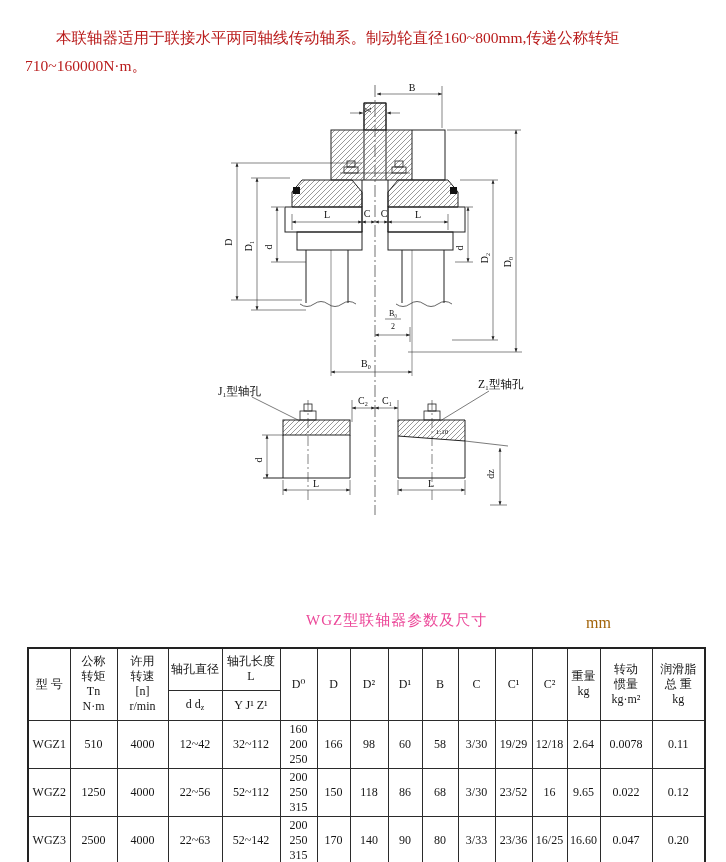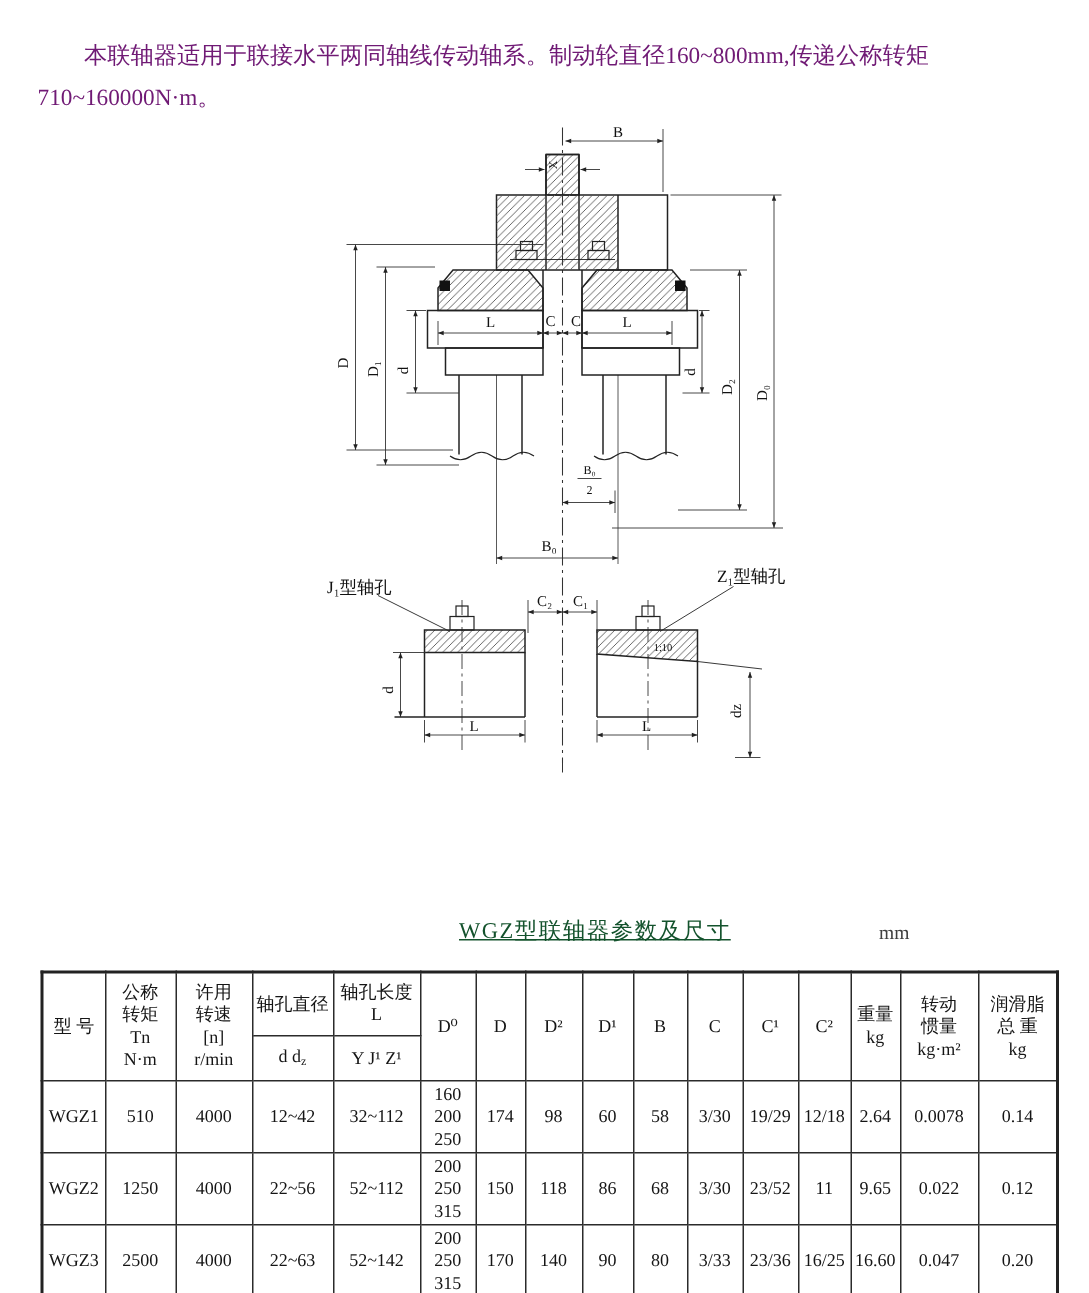--- a/index.html
+++ b/index.html
@@ -4,29 +4,29 @@
 <style>
   html,body{margin:0;padding:0;}
   body{
     width:726px;height:862px;position:relative;background:#ffffff;
     font-family:"Liberation Serif","DejaVu Serif",serif;color:#111;
     overflow:hidden;
   }
   .intro{
     position:absolute;left:25px;top:8px;width:678px;
     font-size:15.5px;line-height:1.85;text-indent:2em;
-    color:#701a75;
+    color:#b91c1c;
   }
   .diagram{position:absolute;left:0;top:70px;width:726px;height:472px;}
   .dt{font-size:10px;fill:#111;font-family:"Liberation Serif","DejaVu Serif",serif;}
   .dts{font-size:8px;fill:#111;font-family:"Liberation Serif","DejaVu Serif",serif;}
   .viewlab{font-size:11.5px;fill:#111;font-family:"Liberation Serif","DejaVu Serif",serif;}
   .title-row{position:absolute;left:0;top:611px;width:726px;height:24px;}
-  .tbl-title{position:absolute;left:306px;top:0;font-size:15px;letter-spacing:1px;color:#14532d;text-decoration:underline;}
-  .tbl-unit{position:absolute;left:586px;top:3px;font-size:13px;color:#404040;}
+  .tbl-title{position:absolute;left:306px;top:0;font-size:15px;letter-spacing:1px;color:#ec4899;}
+  .tbl-unit{position:absolute;left:586px;top:3px;font-size:16px;color:#a16207;}
   table.params{
     position:absolute;left:27px;top:647px;width:678px;
     border-collapse:collapse;table-layout:fixed;
     font-size:12px;color:#151515;
   }
   table.params th,table.params td{
     border:1px solid #2b2b2b;text-align:center;vertical-align:middle;
     padding:1px 1px;white-space:pre-line;line-height:1.25;
     font-weight:normal;overflow:hidden;
   }
@@ -270,47 +270,47 @@
   <tbody>
     <tr>
       <td>WGZ1</td>
       <td>510</td>
       <td>4000</td>
       <td>12~42</td>
       <td>32~112</td>
       <td>160
 200
 250</td>
-      <td>174</td>
+      <td>166</td>
       <td>98</td>
       <td>60</td>
       <td>58</td>
       <td>3/30</td>
       <td>19/29</td>
       <td>12/18</td>
       <td>2.64</td>
       <td>0.0078</td>
-      <td>0.14</td>
+      <td>0.11</td>
     </tr>
     <tr>
       <td>WGZ2</td>
       <td>1250</td>
       <td>4000</td>
       <td>22~56</td>
       <td>52~112</td>
       <td>200
 250
 315</td>
       <td>150</td>
       <td>118</td>
       <td>86</td>
       <td>68</td>
       <td>3/30</td>
       <td>23/52</td>
-      <td>11</td>
+      <td>16</td>
       <td>9.65</td>
       <td>0.022</td>
       <td>0.12</td>
     </tr>
     <tr>
       <td>WGZ3</td>
       <td>2500</td>
       <td>4000</td>
       <td>22~63</td>
       <td>52~142</td>

